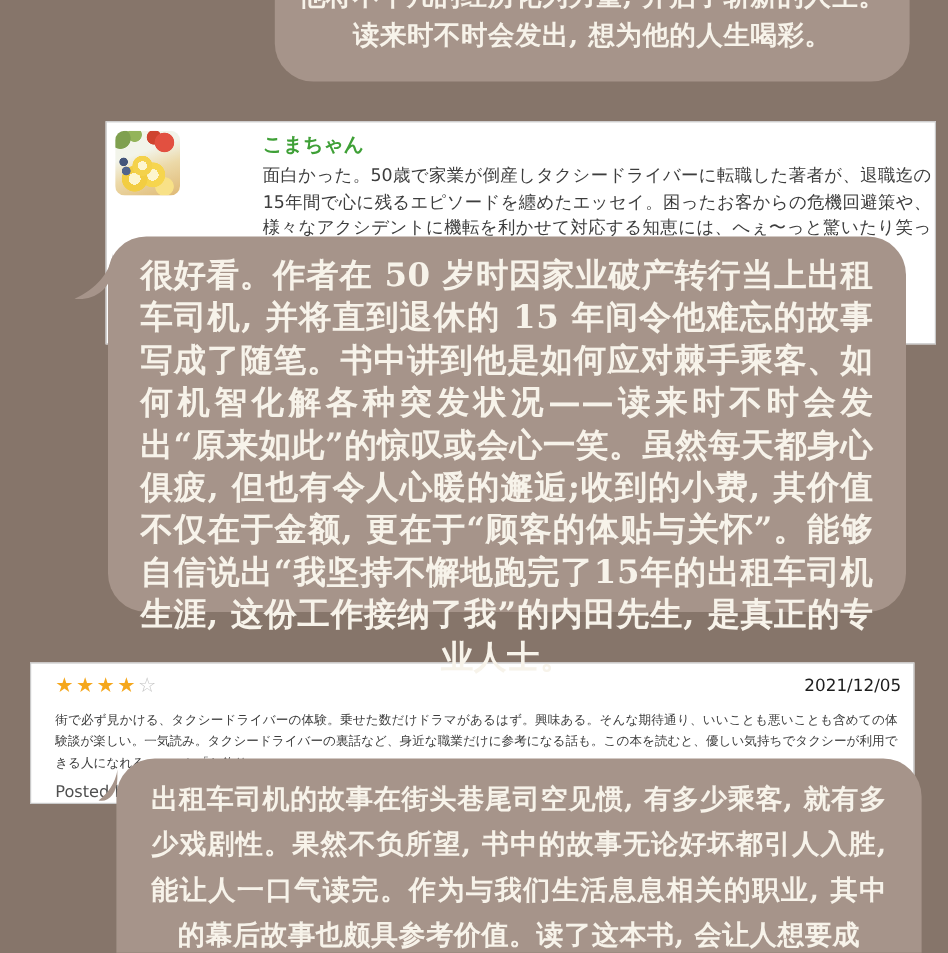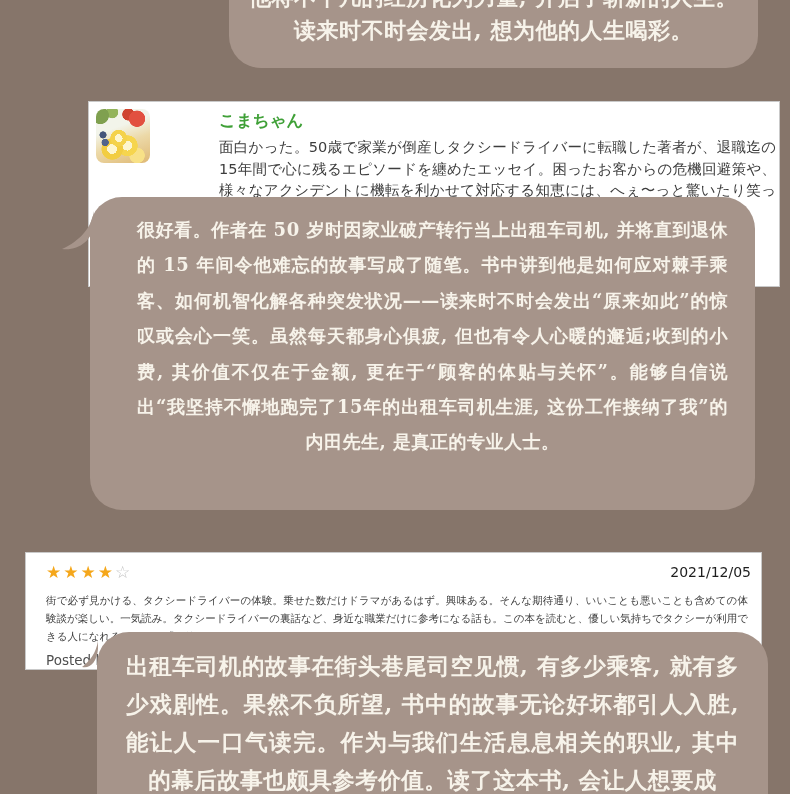--- a/index.html
+++ b/index.html
@@ -20,21 +20,21 @@
     letter-spacing:.5px;
   }
   #bubble-top{left:229px;top:-122px;width:529px;height:190px;}
   #bubble-top .btext{
     position:absolute;left:14px;right:14px;bottom:21px;
     font-size:22px;line-height:33px;text-align:center;text-align-last:auto;
     white-space:nowrap;
   }
   #bubble-top .btext div{text-align:center;}
   #bubble-1{left:90px;top:197px;width:665px;height:313px;}
-  #bubble-1 .btext{padding:15px 27px 0;font-size:18px;line-height:35.4px;margin-left:20px;}
+  #bubble-1 .btext{padding:15px 27px 0;font-size:27px;line-height:35.4px;}
   #bubble-2{left:97px;top:632px;width:671px;height:220px;}
   #bubble-2 .btext{padding:15px 29px 0;font-size:22.5px;line-height:38px;}
   .tail{position:absolute;z-index:4;color:#a6948a;}
   
   .card{
     position:absolute;background:#ffffff;border:1px solid #c9c9c9;
     z-index:1;box-sizing:border-box;overflow:hidden;
   }
   #card-1{left:56px;top:101px;width:692px;height:186px;margin-left:32px;}
   #card-2{left:25px;top:552px;width:737px;height:118px;}

